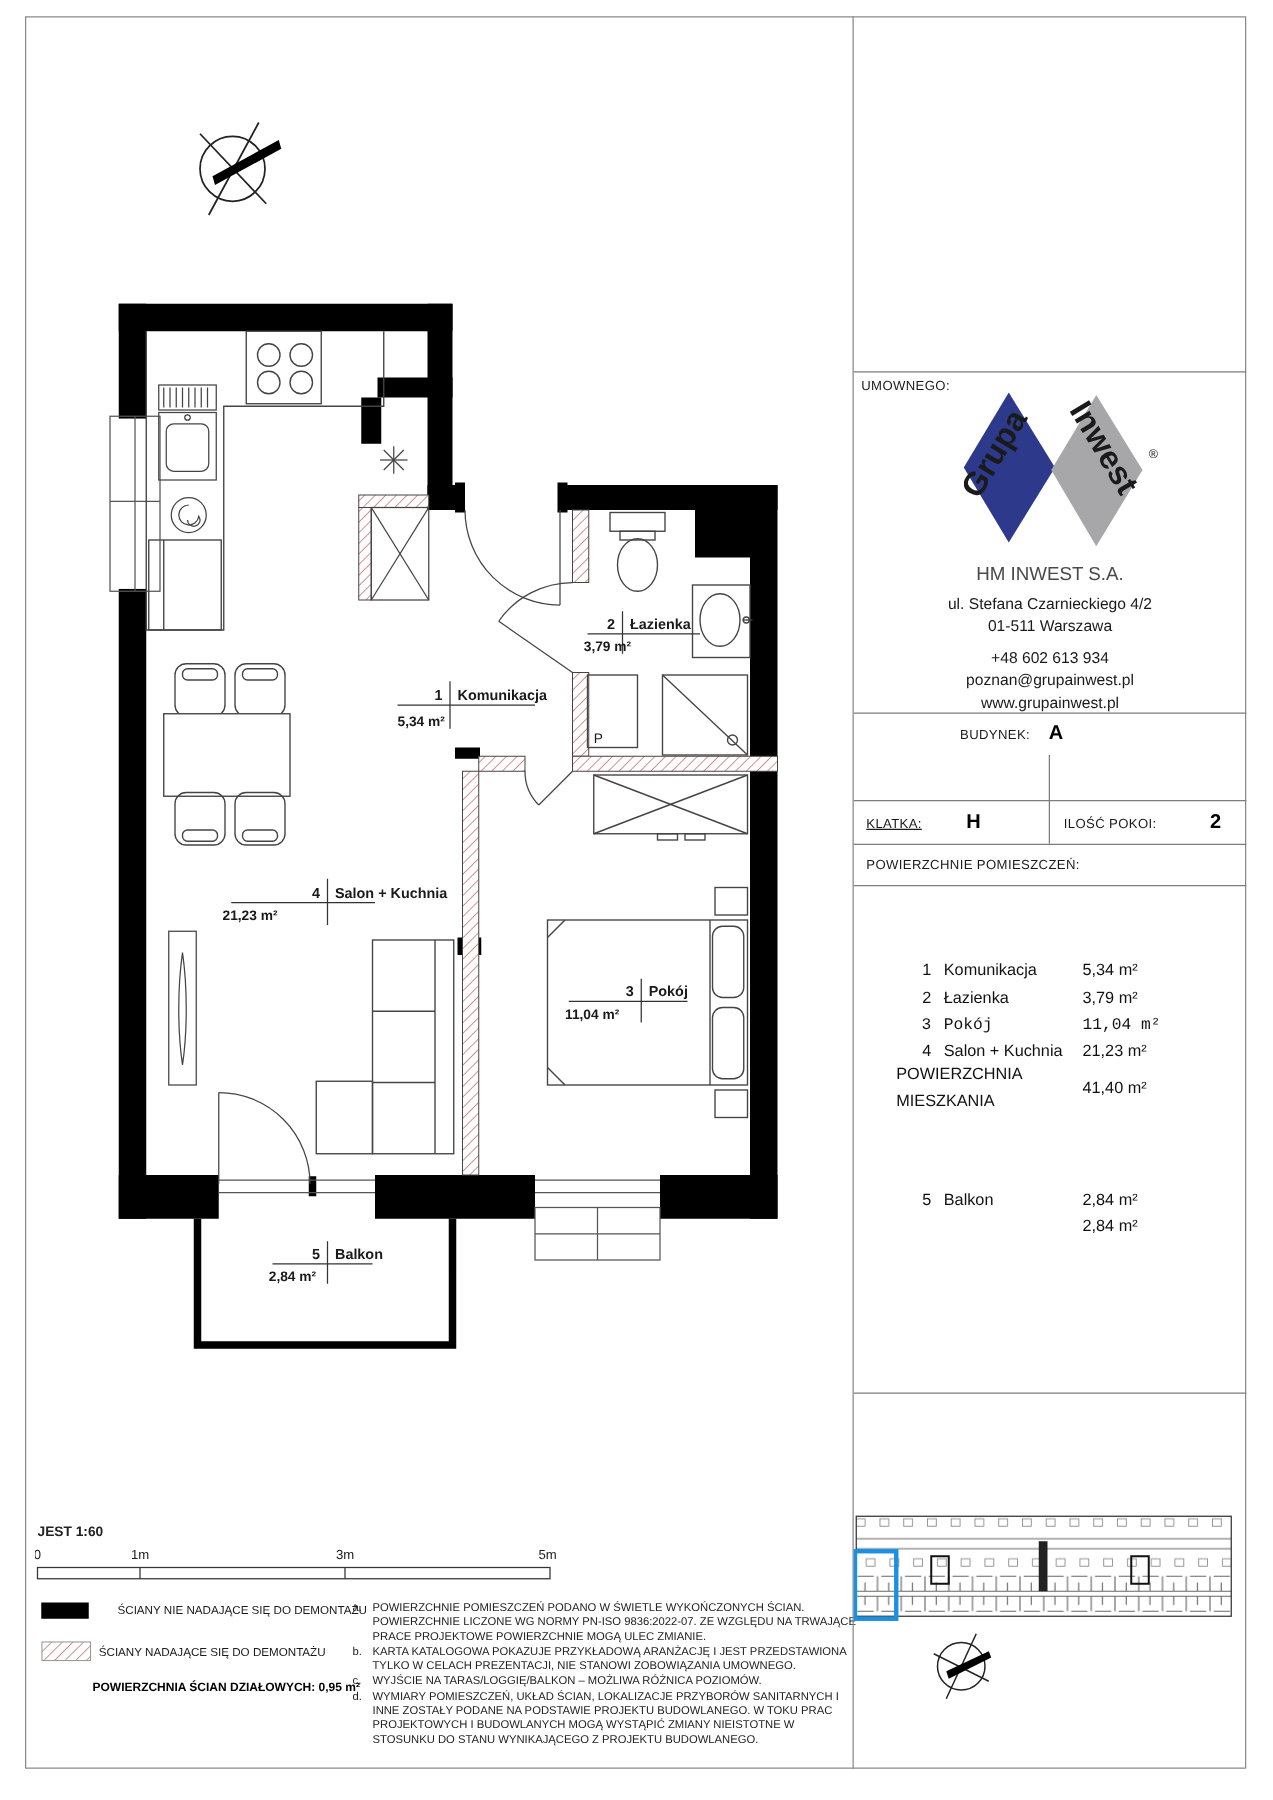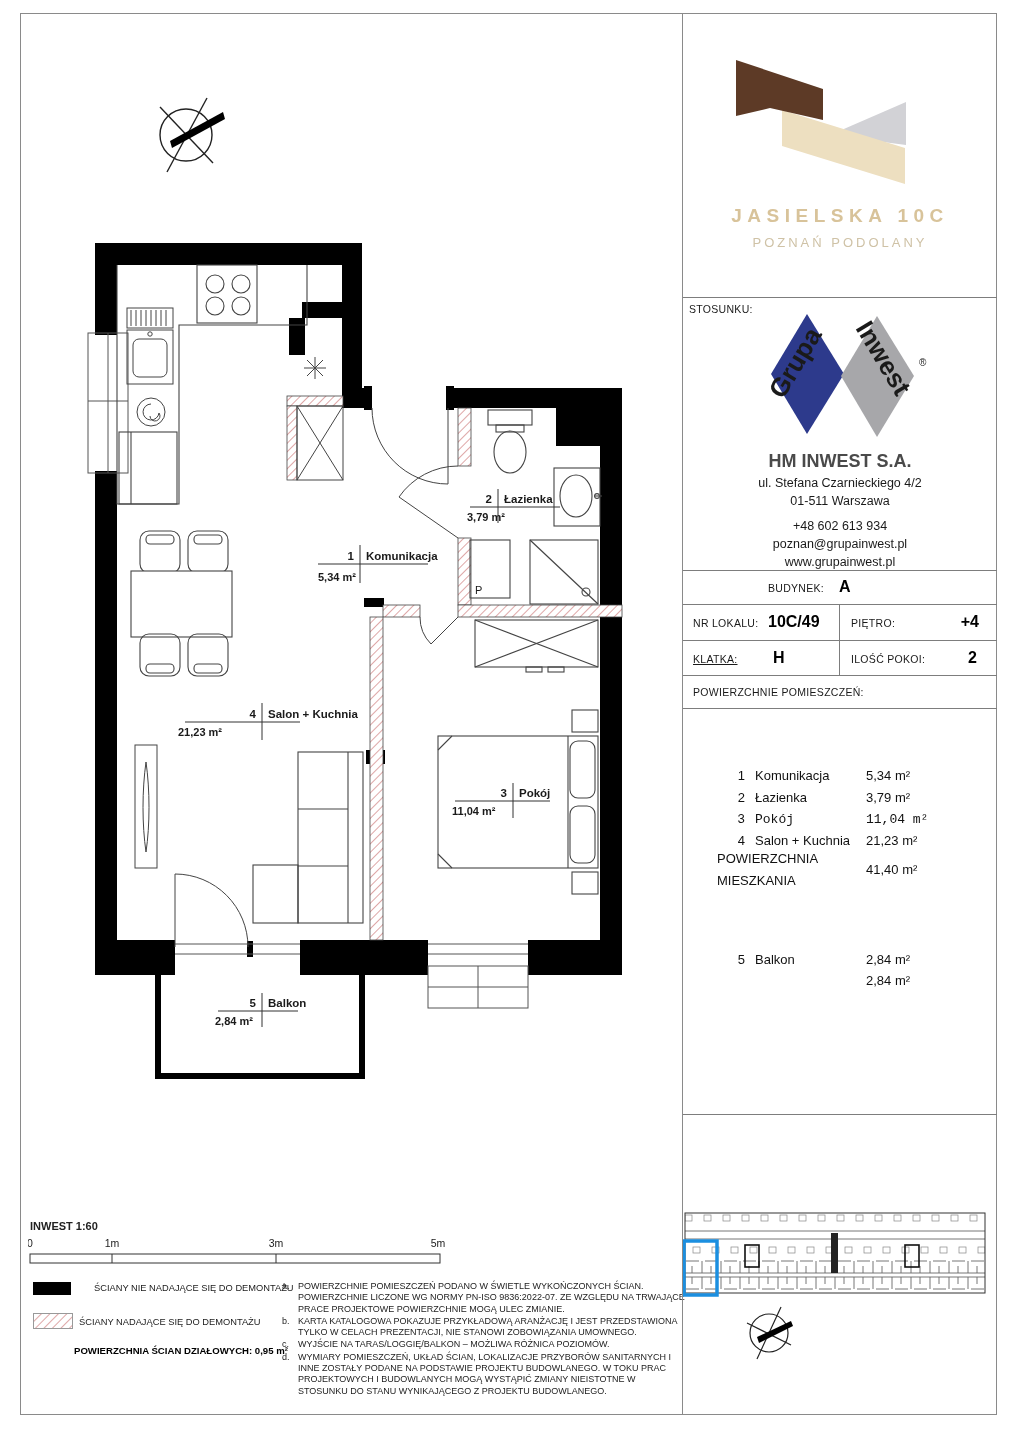--- a/index.html
+++ b/index.html
@@ -8,21 +8,21 @@
   .abs{position:absolute;}
   .frame{position:absolute;left:20px;top:13px;width:977px;height:1402px;border:1px solid #8a8a8a;box-sizing:border-box;}
   .right-col{position:absolute;left:682px;top:13px;width:315px;height:1402px;border-left:1px solid #8a8a8a;box-sizing:border-box;}
   .sec{position:absolute;left:0;width:100%;box-sizing:border-box;}
   .bt{border-top:1px solid #7d7d7d;}
   .lbl{font-size:10.5px;letter-spacing:.3px;color:#1a1a1a;}
   .val{font-size:16px;font-weight:bold;color:#000;}
   .center{text-align:center;}
   .brand-title{font-size:19px;font-weight:bold;letter-spacing:5.5px;color:#D8C39A;}
   .brand-sub{font-size:13px;letter-spacing:3px;color:#CFC2A6;}
-  .company{font-size:18px;font-weight:bold;color:#4a4a4a;}
+  .company{font-size:15px;font-weight:normal;color:#4a4a4a;}
   .addr{font-size:12.5px;color:#1a1a1a;}
   .room-row{position:absolute;left:0;right:0;font-size:13px;color:#111;}
   .rno{display:inline-block;width:62px;text-align:right;padding-right:10px;}
   .rarea{position:absolute;left:183px;}
   .tot-lbl{position:absolute;left:34px;font-size:13px;}
   .legend-label{font-size:9.3px;color:#1a1a1a;}
   .legend-bold{font-size:9.6px;font-weight:bold;color:#000;}
   .skala{font-size:11px;font-weight:bold;color:#222;}
   .notes{position:absolute;left:282px;top:1281px;width:404px;}
   .note{display:flex;font-size:9px;line-height:11.3px;color:#1c1c1c;margin-bottom:1px;}
@@ -252,21 +252,21 @@
       <g>
         <line x1="218" y1="1011" x2="298" y2="1011" stroke="#333" stroke-width="1"></line>
         <line x1="262" y1="993" x2="262" y2="1027" stroke="#333" stroke-width="1"></line>
         <text class="plan-label" x="256" y="1007" text-anchor="end">5</text>
         <text class="plan-label" x="268" y="1007">Balkon</text>
         <text class="plan-area" x="215" y="1025">2,84 m²</text>
       </g>
     </g>
   </svg>
 
-  <div class="abs skala" style="left:30px;top:1220px;">INWEST 1:60</div>
+  <div class="abs skala" style="left:30px;top:1220px;">JEST 1:60</div>
   <svg class="abs" style="left:28px;top:1236px;" width="420" height="32" viewBox="0 0 420 32">
     <text x="2" y="11" font-size="10.5" text-anchor="middle">0</text>
     <text x="84" y="11" font-size="10.5" text-anchor="middle">1m</text>
     <text x="248" y="11" font-size="10.5" text-anchor="middle">3m</text>
     <text x="410" y="11" font-size="10.5" text-anchor="middle">5m</text>
     <rect x="2" y="18" width="410" height="9" fill="none" stroke="#333" stroke-width="1"></rect>
     <line x1="84" y1="18" x2="84" y2="27" stroke="#333" stroke-width="1"></line>
     <line x1="248" y1="18" x2="248" y2="27" stroke="#333" stroke-width="1"></line>
   </svg>
 
@@ -299,56 +299,41 @@
         <span>WYJŚCIE NA TARAS/LOGGIĘ/BALKON – MOŻLIWA RÓŻNICA POZIOMÓW.</span>
       </div>
     <div class="note">
         <span class="nid">d.</span>
         <span>WYMIARY POMIESZCZEŃ, UKŁAD ŚCIAN, LOKALIZACJE PRZYBORÓW SANITARNYCH I INNE ZOSTAŁY PODANE NA PODSTAWIE PROJEKTU BUDOWLANEGO. W TOKU PRAC PROJEKTOWYCH I BUDOWLANYCH MOGĄ WYSTĄPIĆ ZMIANY NIEISTOTNE W STOSUNKU DO STANU WYNIKAJĄCEGO Z PROJEKTU BUDOWLANEGO.</span>
       </div>
   </div>
 
   <div class="right-col">
 
-    <div class="sec" style="top:0;height:284px;">
-      <svg class="abs" style="left:42px;top:45px;" width="230" height="135" viewBox="0 0 230 135">
-        <polygon points="105,77 181,44 181,87" fill="#D2D2D6"></polygon>
-        <polygon points="57,52 180,90 180,126 57,88" fill="#EDDFC0"></polygon>
-        <polygon points="11,2 98,31 98,62 45,50 11,58" fill="#5D3A26"></polygon>
-      </svg>
-      <div class="abs brand-title center" style="left:0;right:0;top:192px;">JASIELSKA 10C</div>
-      <div class="abs brand-sub center" style="left:0;right:0;top:222px;">POZNAŃ PODOLANY</div>
-    </div>
 
     <div class="sec bt" style="top:284px;height:273px;">
-      <div class="abs lbl" style="left:6px;top:5px;">STOSUNKU:</div>
+      <div class="abs lbl" style="left:6px;top:5px;">UMOWNEGO:</div>
       <svg class="abs" style="left:88px;top:16px;" width="158" height="130" viewBox="0 0 158 130">
         <polygon points="36,0 73,60 36,120 0,60" fill="#2D3A8C"></polygon>
         <polygon points="106,2 143,62 106,123 70,62" fill="#A7A7AA"></polygon>
         <text transform="translate(12,86) rotate(-59)" font-size="26" font-weight="bold" fill="#fff">Grupa</text>
         <text transform="translate(84,14) rotate(59)" font-size="26" font-weight="bold" fill="#fff">Inwest</text>
         <text x="148" y="52" font-size="10" fill="#888">®</text>
       </svg>
       <div class="abs company center" style="left:0;right:0;top:153px;">HM INWEST S.A.</div>
       <div class="abs addr center" style="left:0;right:0;top:178px;">ul. Stefana Czarnieckiego 4/2</div>
       <div class="abs addr center" style="left:0;right:0;top:196px;">01-511 Warszawa</div>
       <div class="abs addr center" style="left:0;right:0;top:221px;">+48 602 613 934</div>
       <div class="abs addr center" style="left:0;right:0;top:239px;">poznan@grupainwest.pl</div>
       <div class="abs addr center" style="left:0;right:0;top:257px;">www.grupainwest.pl</div>
     </div>
 
     <div class="sec bt" style="top:557px;height:34px;">
       <span class="abs lbl" style="left:85px;top:11px;">BUDYNEK:</span>
       <span class="abs val" style="left:156px;top:7px;">A</span>
-    </div>
-    <div class="sec bt" style="top:591px;height:36px;">
-      <span class="abs lbl" style="left:10px;top:12px;">NR LOKALU:</span>
-      <span class="abs val" style="left:85px;top:8px;">10C/49</span>
-      <span class="abs lbl" style="left:168px;top:12px;">PIĘTRO:</span>
-      <span class="abs val" style="right:18px;top:8px;">+4</span>
     </div>
     <div class="sec bt" style="top:627px;height:35px;">
       <span class="abs lbl" style="left:10px;top:12px;text-decoration:underline;">KLATKA:</span>
       <span class="abs val" style="left:90px;top:8px;">H</span>
       <span class="abs lbl" style="left:168px;top:12px;">ILOŚĆ POKOI:</span>
       <span class="abs val" style="right:20px;top:8px;">2</span>
     </div>
     <div class="sec bt" style="top:662px;height:33px;">
       <span class="abs lbl" style="left:10px;top:10px;">POWIERZCHNIE POMIESZCZEŃ:</span>
     </div>

